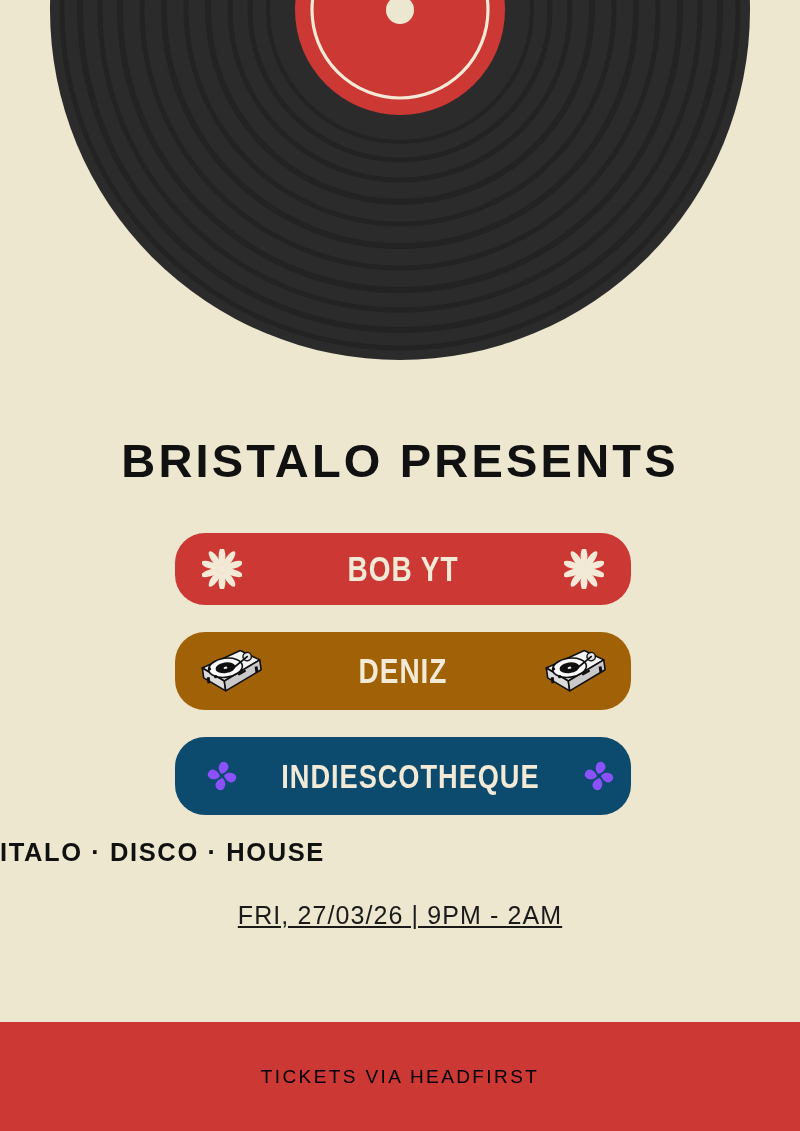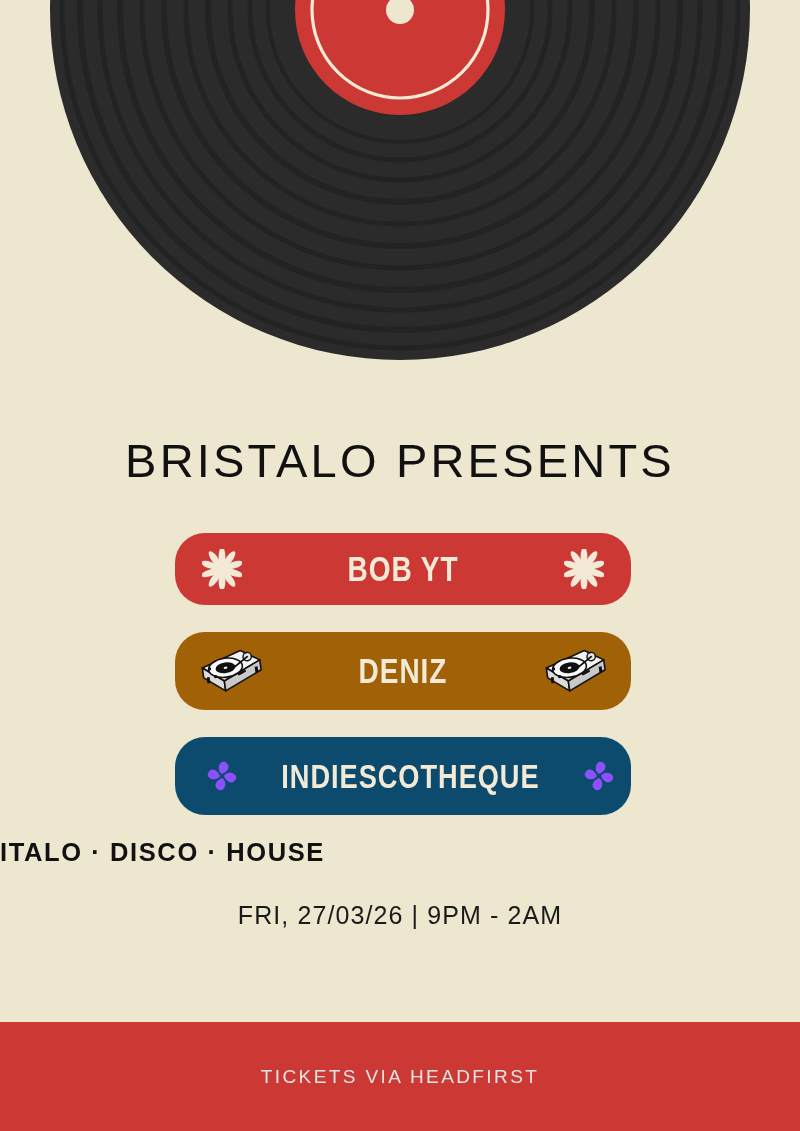--- a/index.html
+++ b/index.html
@@ -29,21 +29,21 @@
   #record-art svg { display: block; }
 
   
   .headline {
     position: absolute;
     left: 0;
     right: 0;
     top: 430px;
     text-align: center;
     font-size: 47px;
-    font-weight: normal;
+    font-weight: bold;
     letter-spacing: 3.2px;
     color: #111111;
     line-height: 62px;
     white-space: nowrap;
   }
 
   
   .pill-stack {
     position: absolute;
     left: 175px;
@@ -106,37 +106,38 @@
     position: absolute;
     left: 0; right: 0;
     top: 897px;
     text-align: center;
     color: #1A1A1A;
     font-size: 25px;
     letter-spacing: 1.1px;
     line-height: 36px;
     font-weight: normal;
     white-space: nowrap;
+    text-decoration: underline;
   }
   .details div { margin-bottom: 1px; }
 
   
   .footer {
     position: absolute;
     left: 0;
     bottom: 0;
     width: 800px;
     height: 109px;
     background: #CC3833;
     display: flex;
     align-items: center;
     justify-content: center;
   }
   .footer-text {
-    color: #e5e5e5;
+    color: #000000;
     font-size: 19px;
     letter-spacing: 2.4px;
     font-weight: normal;
     white-space: nowrap;
   }
 </style>
 </head>
 <body>
 
 <div id="poster">

